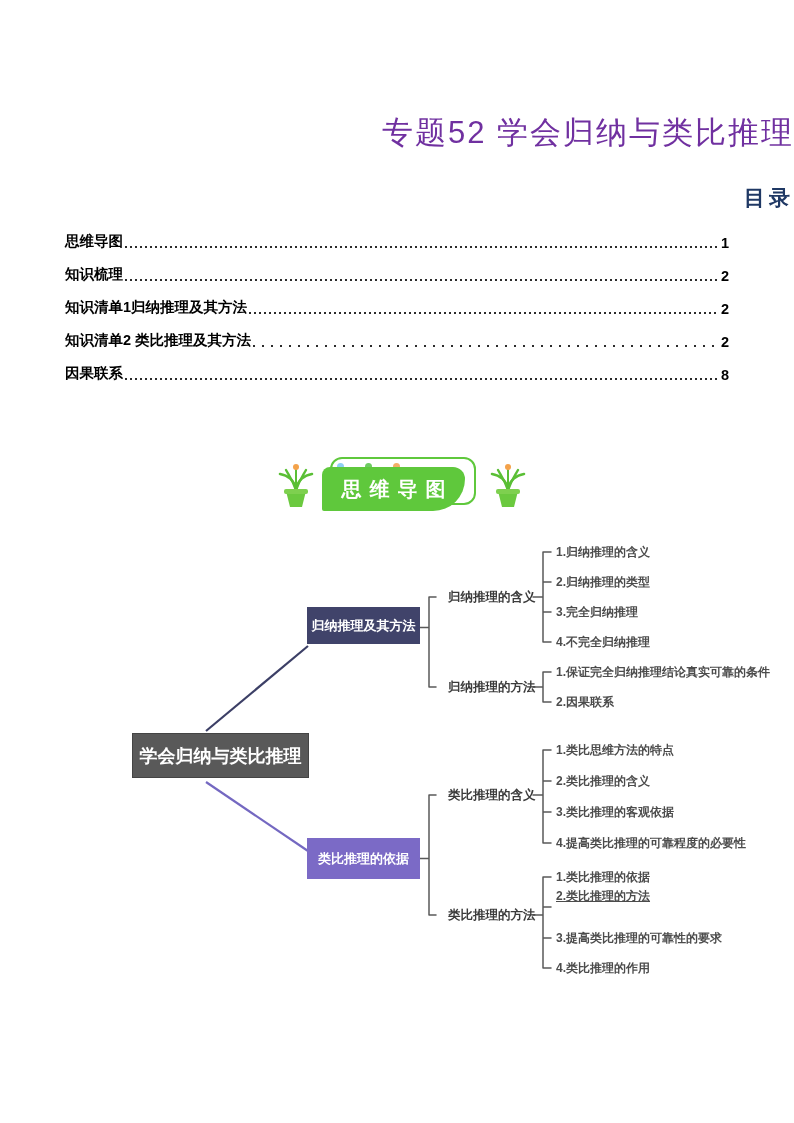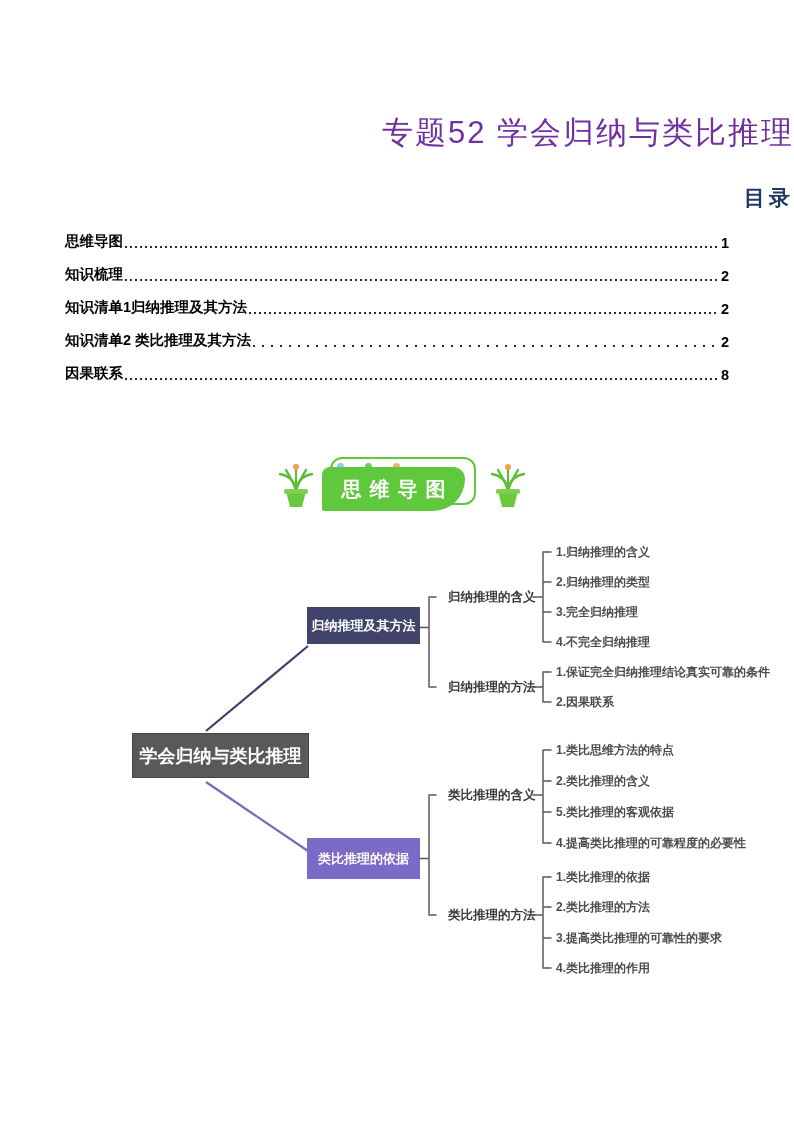--- a/index.html
+++ b/index.html
@@ -150,22 +150,22 @@
     <div class="mm-leaf" style="top:19px;">1.归纳推理的含义</div>
     <div class="mm-leaf" style="top:49px;">2.归纳推理的类型</div>
     <div class="mm-leaf" style="top:79px;">3.完全归纳推理</div>
     <div class="mm-leaf" style="top:109px;">4.不完全归纳推理</div>
 
     <div class="mm-leaf" style="top:139px;">1.保证完全归纳推理结论真实可靠的条件</div>
     <div class="mm-leaf" style="top:169px;">2.因果联系</div>
 
     <div class="mm-leaf" style="top:217px;">1.类比思维方法的特点</div>
     <div class="mm-leaf" style="top:248px;">2.类比推理的含义</div>
-    <div class="mm-leaf" style="top:279px;">5.类比推理的客观依据</div>
+    <div class="mm-leaf" style="top:279px;">3.类比推理的客观依据</div>
     <div class="mm-leaf" style="top:310px;">4.提高类比推理的可靠程度的必要性</div>
 
     <div class="mm-leaf" style="top:344px;">1.类比推理的依据</div>
-    <div class="mm-leaf" style="top:374px;">2.类比推理的方法</div>
+    <div class="mm-leaf" style="top:363px;text-decoration:underline;">2.类比推理的方法</div>
     <div class="mm-leaf" style="top:405px;">3.提高类比推理的可靠性的要求</div>
     <div class="mm-leaf" style="top:435px;">4.类比推理的作用</div>
   </div>
 
 </div>
 
 </body></html>

